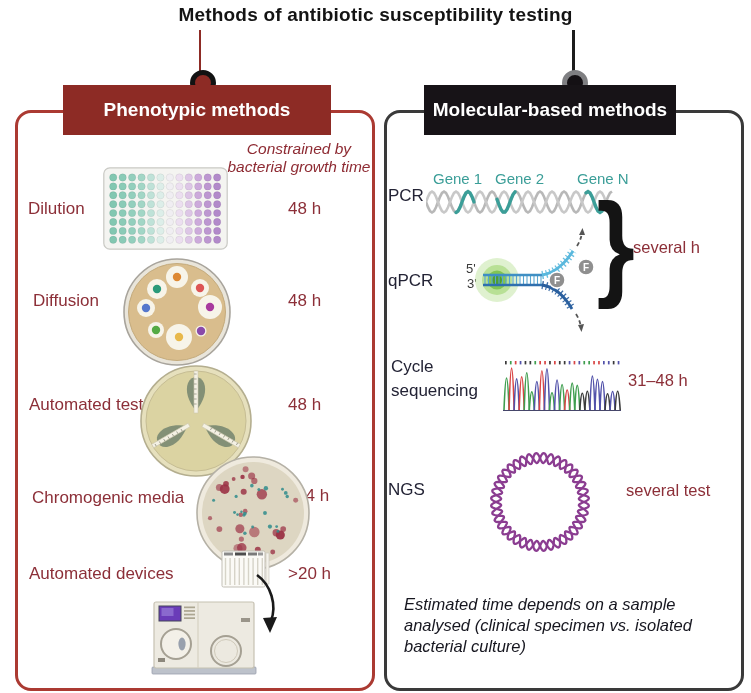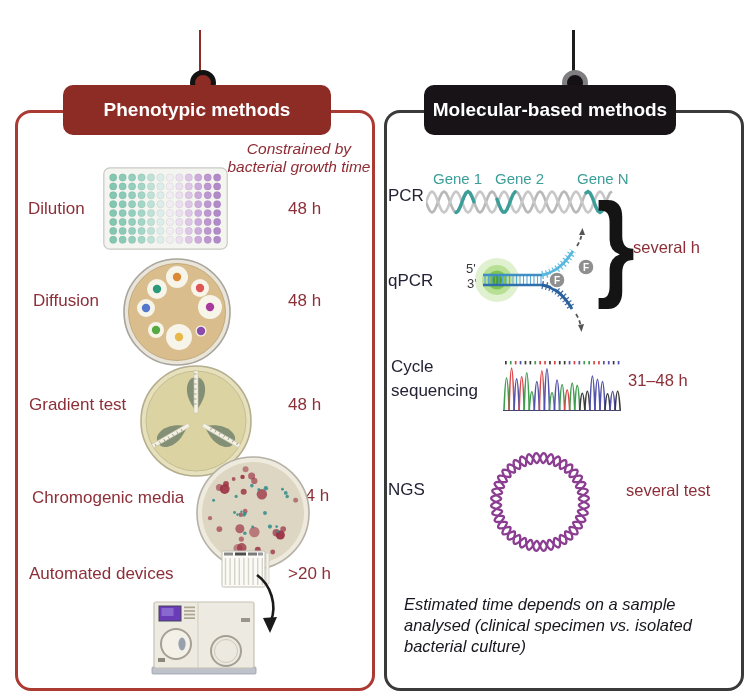--- a/index.html
+++ b/index.html
@@ -9,21 +9,21 @@
          font-size:19px;font-weight:bold;color:#141414;letter-spacing:.2px;}
   .conn-line{position:absolute;top:30px;height:41px;}
   .conn-line.l{left:199px;width:2px;background:#8d2b25;}
   .conn-line.r{left:572px;width:3px;background:#1c1c1c;}
   .conn-circle{position:absolute;top:70px;width:16px;height:16px;border-radius:50%;}
   .conn-circle.l{left:190px;border:5px solid #121212;background:#8d2b25;}
   .conn-circle.r{left:562px;border:5px solid #7f7f82;background:#141014;}
   .panel{position:absolute;top:110px;height:575px;border-radius:16px;background:#fff;}
   .panel.l{left:15px;width:354px;border:3px solid #ab3a32;}
   .panel.r{left:384px;width:354px;border:3px solid #3a3a3a;}
-  .hdr{position:absolute;top:85px;height:50px;border-radius:10px;color:#ffffff;
+  .hdr{position:absolute;top:85px;height:50px;border-radius:0;color:#ffffff;
        font-size:19px;font-weight:bold;text-align:center;line-height:50px;z-index:3;}
   .hdr.l{left:63px;width:268px;background:#8d2b25;}
   .hdr.r{left:424px;width:252px;background:#171317;}
   .abs{position:absolute;}
   .note-constrained{left:224px;top:140px;width:150px;text-align:center;
       font-style:italic;font-size:15.5px;line-height:18px;color:#8e2b33;}
   .plabel{font-size:17px;color:#8c2f38;white-space:nowrap;}
   .ptime{font-size:17px;color:#8c2f38;white-space:nowrap;}
   .lbl1{left:28px;top:199px}.lbl2{left:33px;top:291px}.lbl3{left:29px;top:395px}
   .lbl4{left:32px;top:488px}.lbl5{left:29px;top:564px}
@@ -43,37 +43,38 @@
          font-weight:bold;color:#141414;transform:scaleX(.85);}
   .mol-note{left:404px;top:594px;width:324px;font-style:italic;font-size:16.5px;
             line-height:21px;color:#16161f;}
   svg{position:absolute;display:block;}
 </style>
 </head>
 <body>
 
 <div class="canvas">
 
+  <div class="title">Methods of antibiotic susceptibility testing</div>
 
   <div class="conn-line l"></div>
   <div class="conn-line r"></div>
   <div class="conn-circle l"></div>
   <div class="conn-circle r"></div>
 
   <div class="panel l"></div>
   <div class="panel r"></div>
 
   <div class="hdr l">Phenotypic methods</div>
   <div class="hdr r">Molecular-based methods</div>
 
   <div class="abs note-constrained">Constrained by bacterial growth time</div>
 
   <div class="abs plabel lbl1">Dilution</div>
   <div class="abs plabel lbl2">Diffusion</div>
-  <div class="abs plabel lbl3">Gradient test</div>
+  <div class="abs plabel lbl3">Automated test</div>
   <div class="abs plabel lbl5">Automated devices</div>
   <div class="abs plabel lbl4">Chromogenic media</div>
 
   <div class="abs ptime tm1">48 h</div>
   <div class="abs ptime tm2">48 h</div>
   <div class="abs ptime tm3">48 h</div>
   <div class="abs ptime tm4">24 h</div>
   <div class="abs ptime tm5">&gt;20 h</div>
 
   <svg id="svg-microplate" style="left:103px;top:167px" width="125" height="83" viewBox="0 0 125 83">

